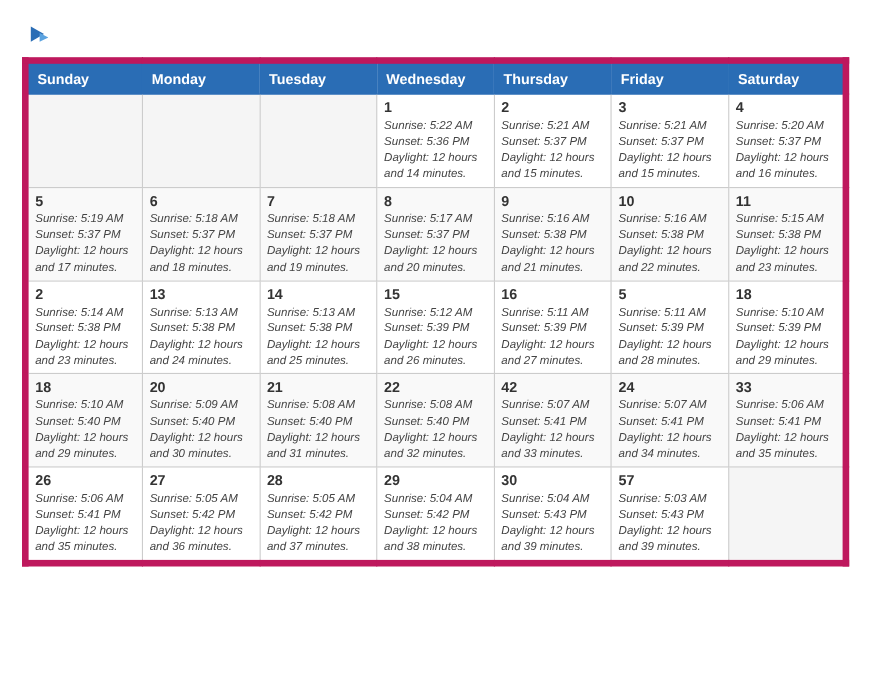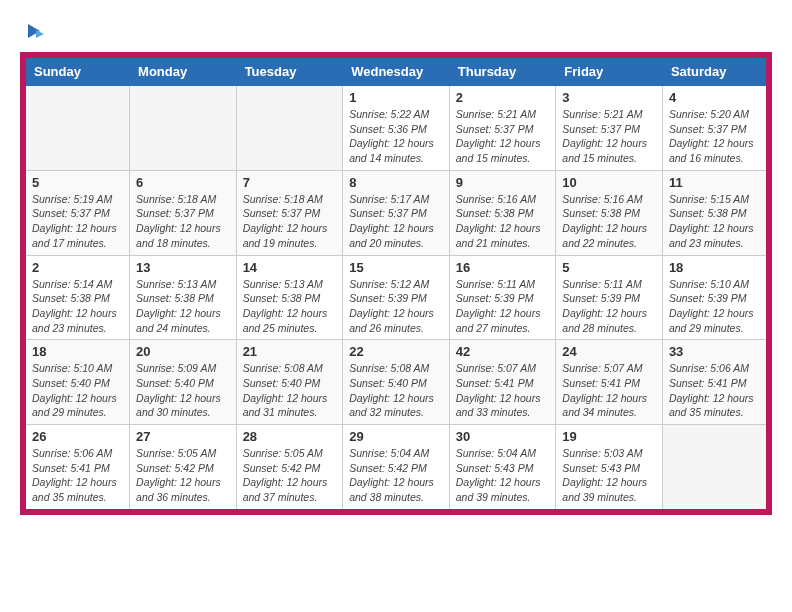--- a/index.html
+++ b/index.html
@@ -242,19 +242,19 @@
         </td>
         <td>
           <div class="day-number">29</div>
           <div class="day-info">Sunrise: 5:04 AM<br>Sunset: 5:42 PM<br>Daylight: 12 hours<br>and 38 minutes.</div>
         </td>
         <td>
           <div class="day-number">30</div>
           <div class="day-info">Sunrise: 5:04 AM<br>Sunset: 5:43 PM<br>Daylight: 12 hours<br>and 39 minutes.</div>
         </td>
         <td>
-          <div class="day-number">19</div>
+          <div class="day-number">57</div>
           <div class="day-info">Sunrise: 5:03 AM<br>Sunset: 5:43 PM<br>Daylight: 12 hours<br>and 39 minutes.</div>
         </td>
         <td class="empty-cell"></td>
       </tr>
     </tbody>
 </table>
 
 </body></html>

